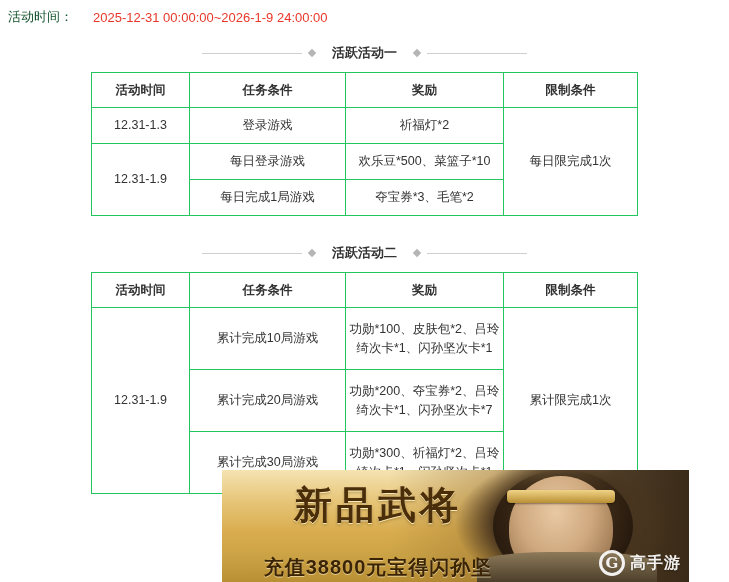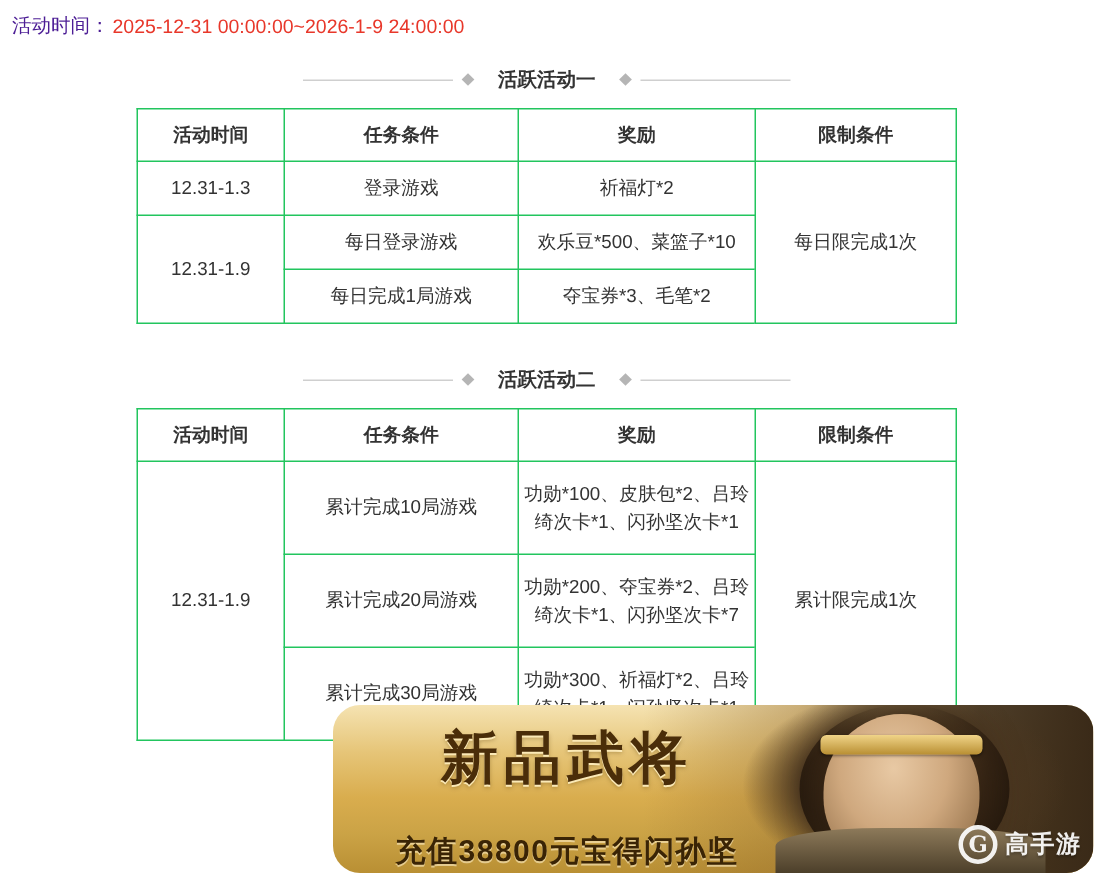--- a/index.html
+++ b/index.html
@@ -22,28 +22,28 @@
   }
 
   
   .time-line {
     display: flex;
     align-items: center;
     padding: 8px 0 0 8px;
     font-size: 13px;
   }
   .time-label {
-    color: #4c1d95;
+    color: #14532d;
     font-size: 13px;
     white-space: nowrap;
   }
   .time-value {
     color: #e8372a;
     font-size: 13px;
-    margin-left: 2px;
+    margin-left: 20px;
     white-space: nowrap;
   }
 
   
   .section-head {
     display: flex;
     align-items: center;
     justify-content: center;
     margin: 18px 0 10px 0;
     text-align: right;
@@ -104,25 +104,24 @@
   .reward-cell {
     padding-left: 6px;
     padding-right: 6px;
   }
 
   
   .banner {
     position: absolute;
     left: 222px;
     top: 470px;
-    width: 507px;
+    width: 467px;
     height: 112px;
     overflow: hidden;
     background: linear-gradient(180deg, #f5e3b2 0%, #e6c578 28%, #d9ad4e 55%, #caa245 78%, #b98f33 100%);
-    border-radius: 18px;
   }
   .banner-inner {
     position: absolute;
     inset: 0;
   }
   
   .hero-art {
     position: absolute;
     right: 0;
     top: 0;

